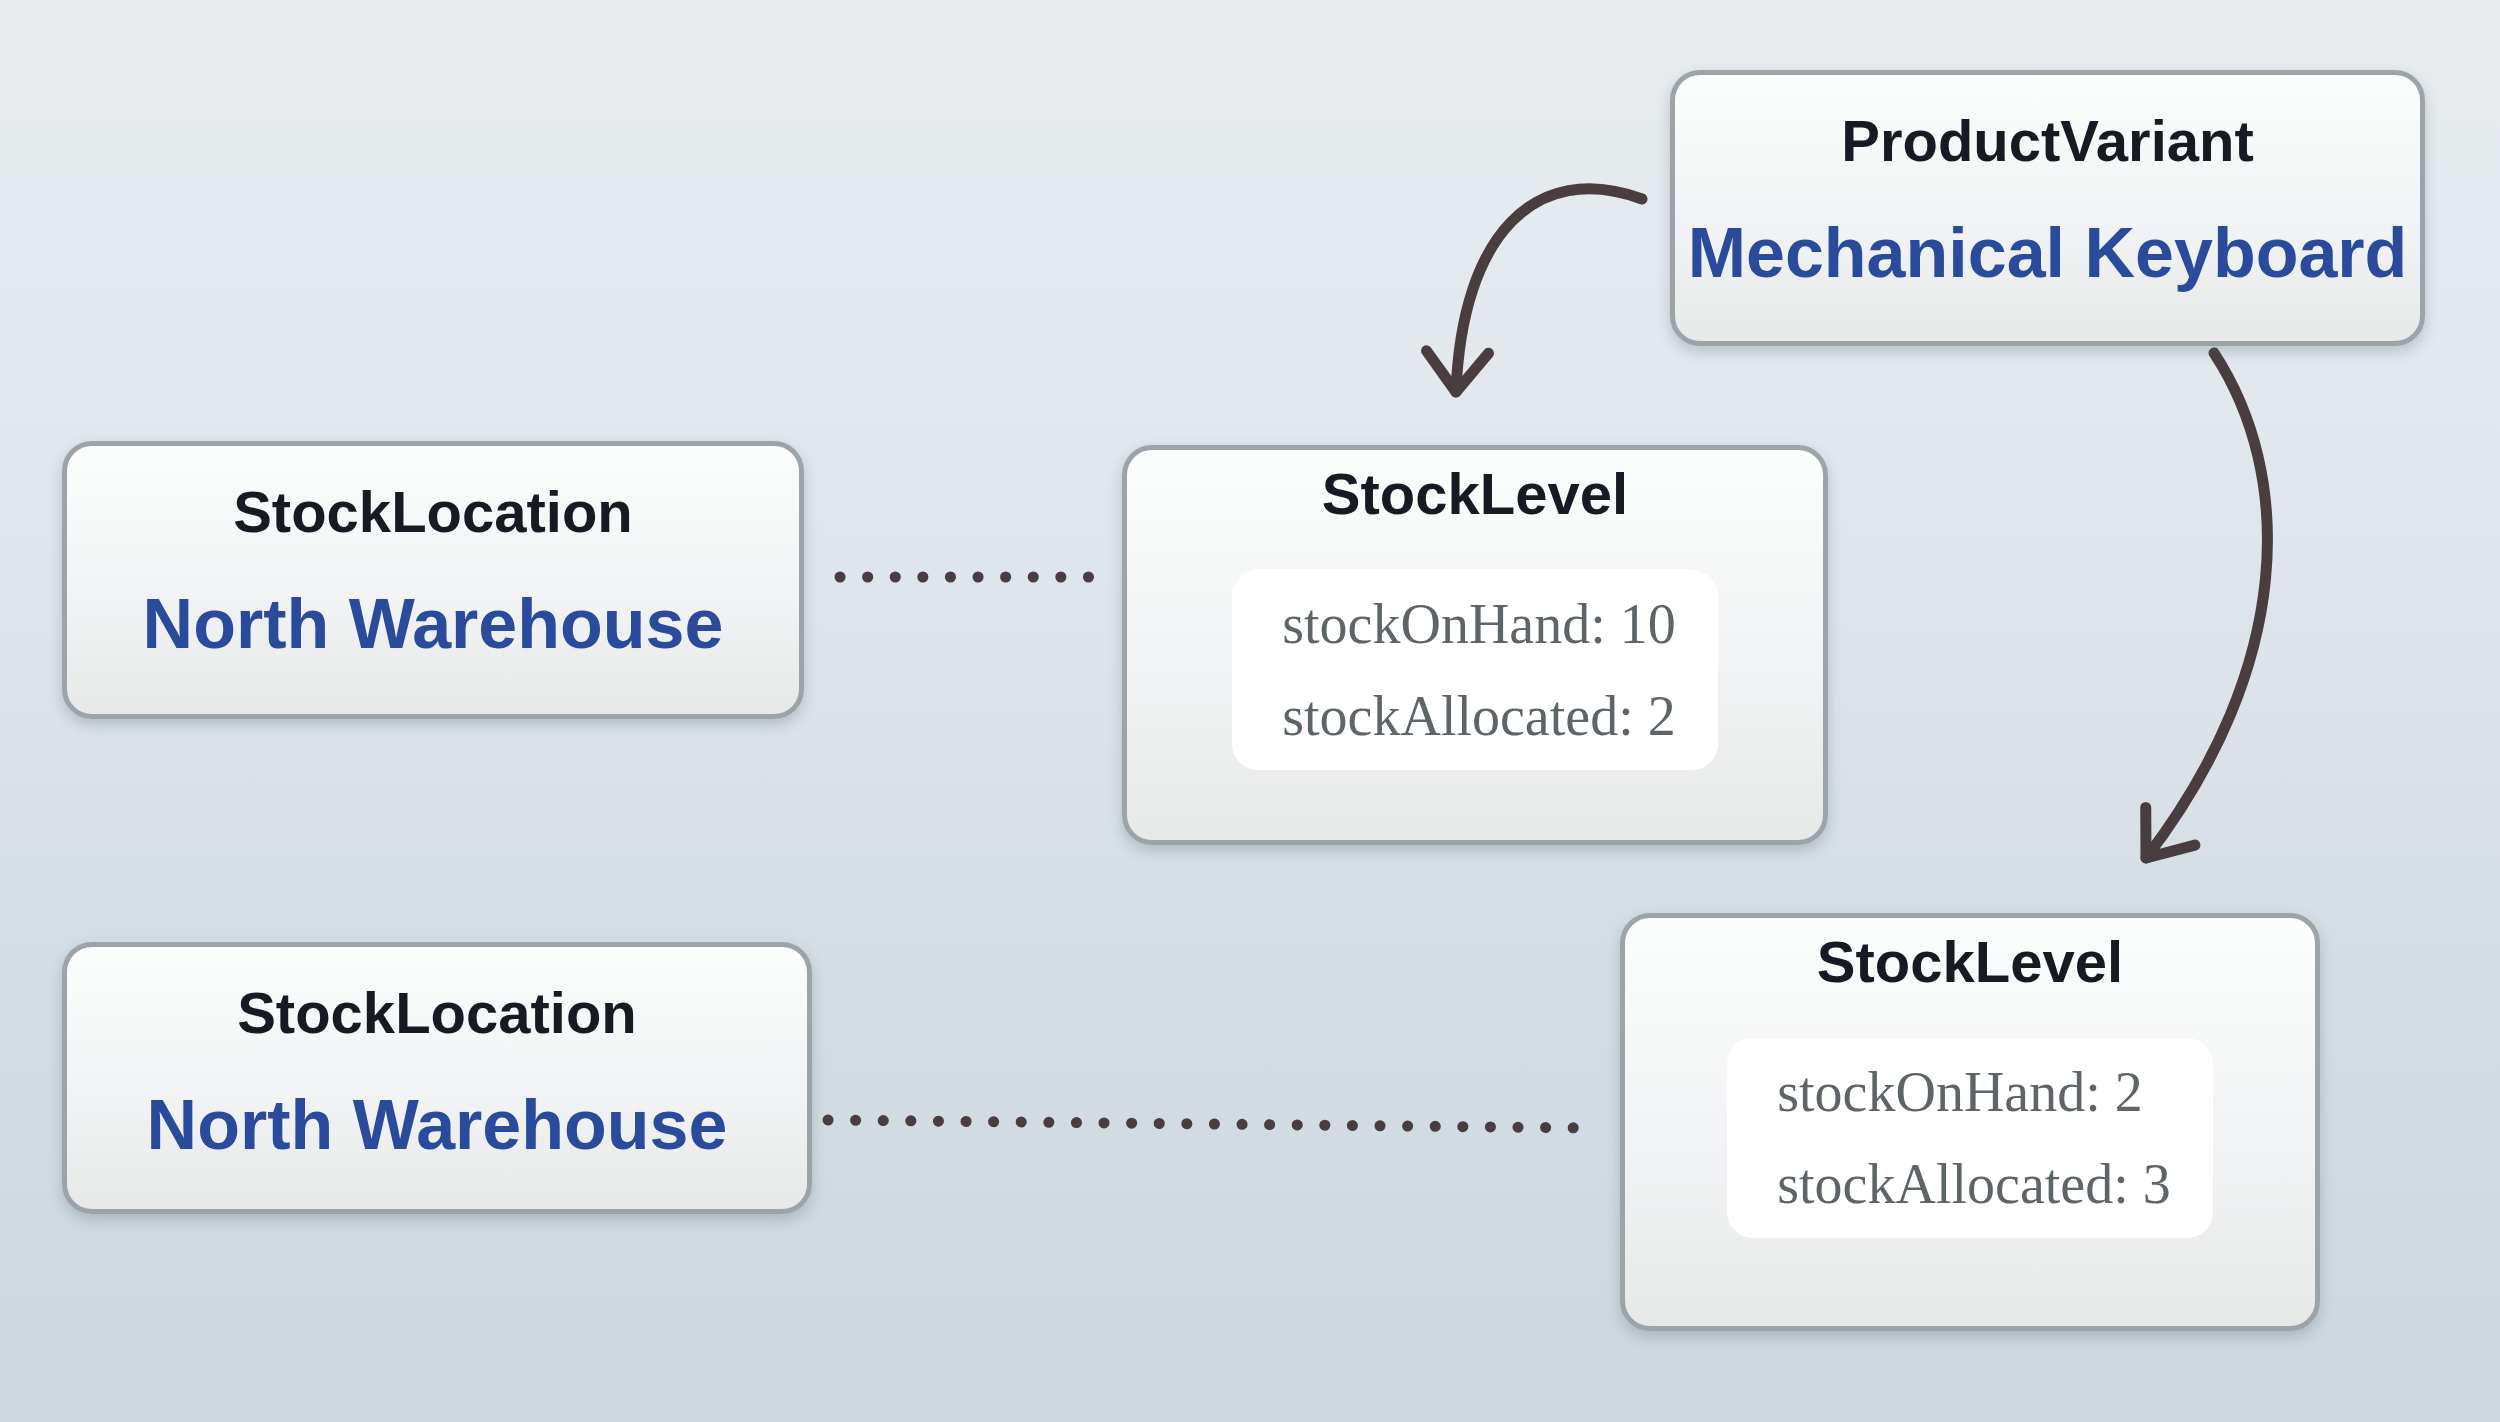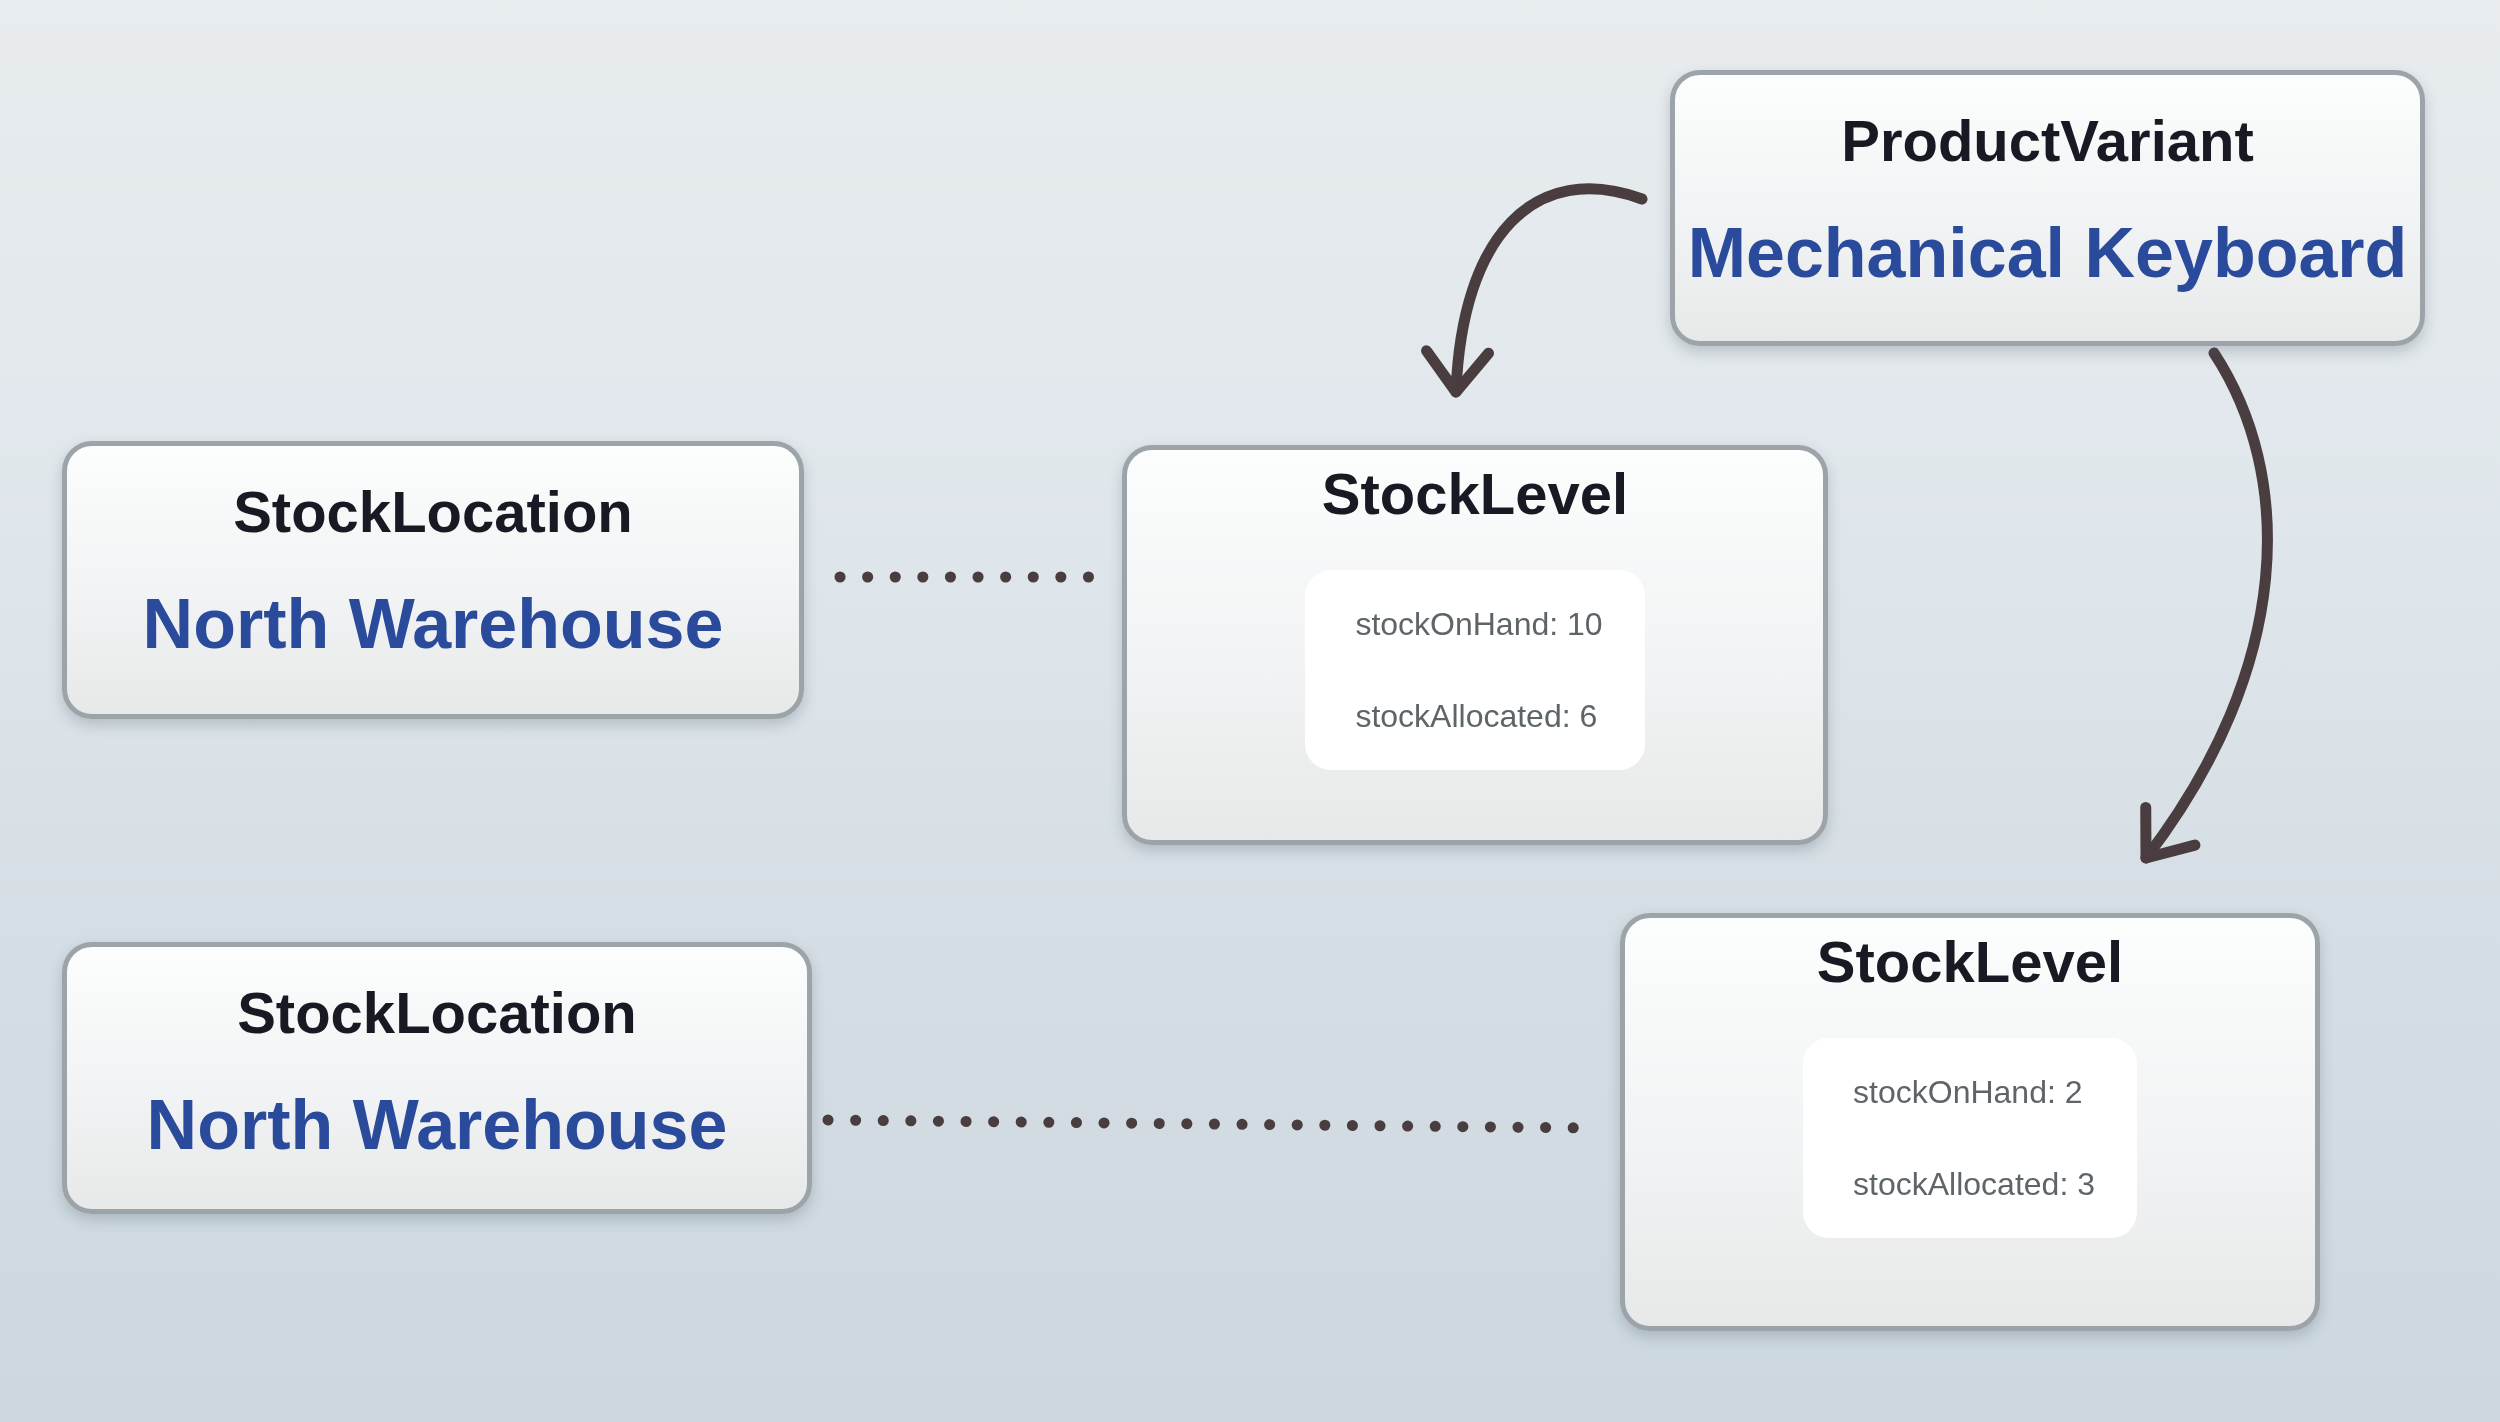--- a/index.html
+++ b/index.html
@@ -56,22 +56,22 @@
   .code-box {
     margin-top: 34px;
     background: #ffffff;
     border-radius: 26px;
     padding: 8px 42px;
     display: flex;
     flex-direction: column;
     align-items: flex-start;
   }
   .code-line {
-    font-family: Liberation Sans, sans-serif;
-    font-size: 32px;
+    font-family: Liberation Serif, serif;
+    font-size: 56px;
     line-height: 92px;
     color: var(--code-gray);
     white-space: pre;
     margin-left: 8px;
   }
 
   .dotted {
     stroke: var(--connector-dark);
     stroke-width: 11;
     stroke-linecap: round;
@@ -112,21 +112,21 @@
 
   <div class="card loc-card card-stock-location-north">
     <div class="card-type">StockLocation</div>
     <div class="card-name">North Warehouse</div>
   </div>
 
   <div class="card level-card card-stock-level-north">
     <div class="card-type">StockLevel</div>
     <div class="code-box">
       <div class="code-line">stockOnHand: 10</div>
-      <div class="code-line">stockAllocated: 6</div>
+      <div class="code-line">stockAllocated: 2</div>
     </div>
   </div>
 
   <div class="card loc-card card-stock-location-south">
     <div class="card-type">StockLocation</div>
     <div class="card-name">North Warehouse</div>
   </div>
 
   <div class="card level-card card-stock-level-south">
     <div class="card-type">StockLevel</div>

